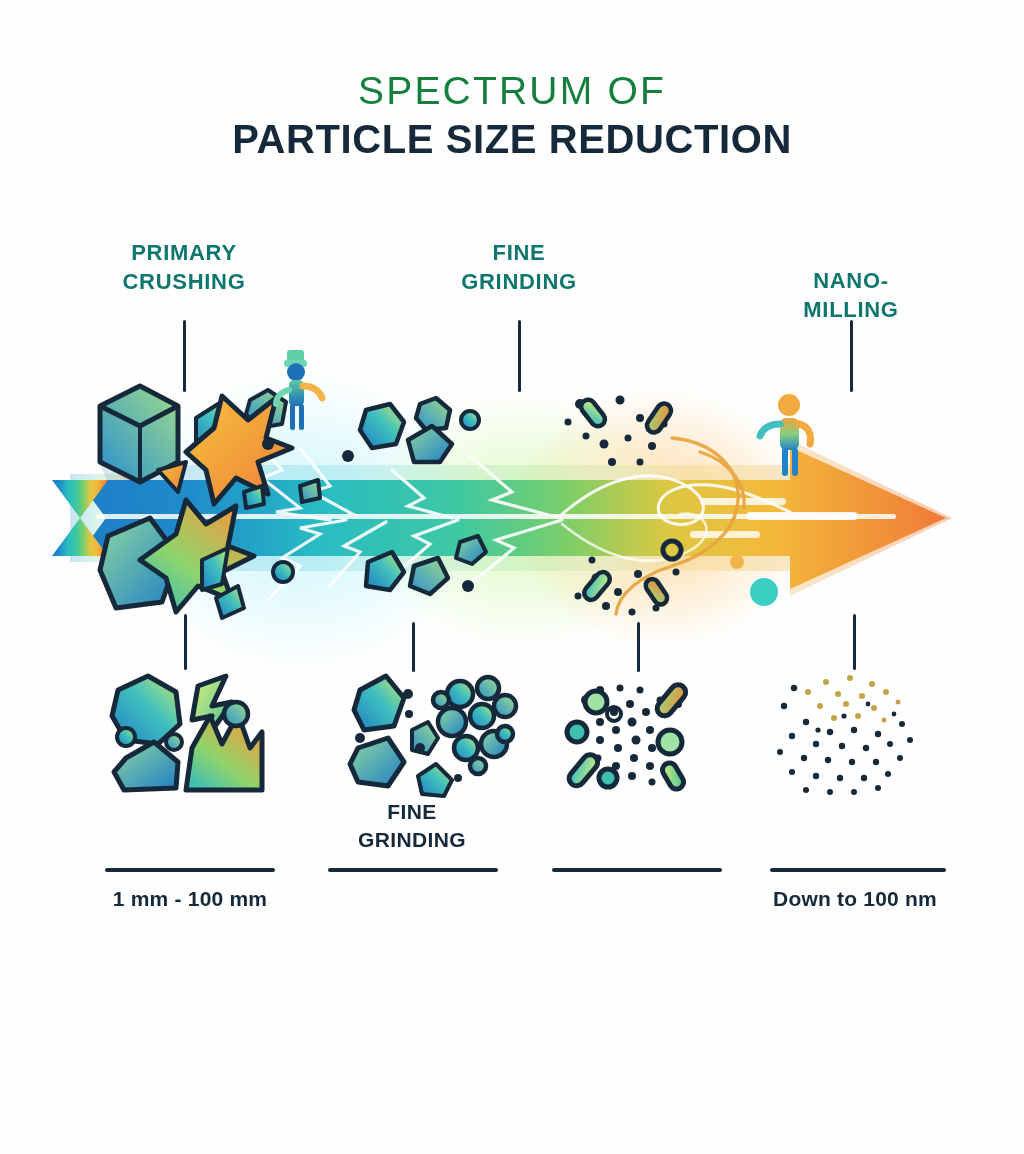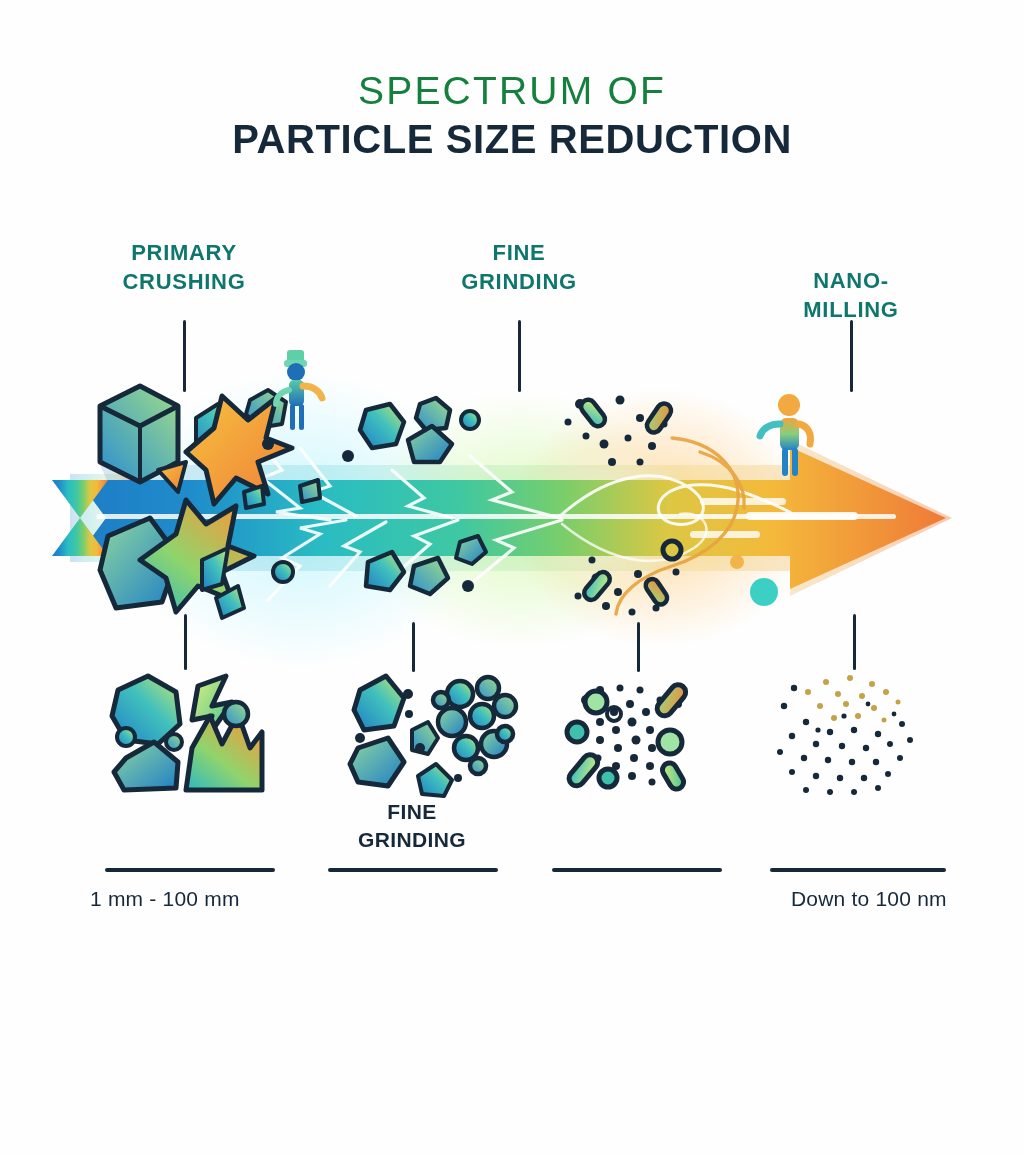--- a/index.html
+++ b/index.html
@@ -72,22 +72,23 @@
 
   
   .rule {
     position: absolute;
     height: 4px;
     background: #16293a;
     border-radius: 2px;
   }
   .size-text {
     position: absolute;
+    text-align: center;
     font-size: 21px;
-    font-weight: 400;
+    font-weight: 700;
     color: #16293a;
     letter-spacing: 0.2px;
     white-space: nowrap;
   }
 
   
   #art { position: absolute; top: 0; left: 0; }
 </style>
 </head>
 <body>
@@ -470,15 +471,15 @@
 
   <div class="bottom-label" style="left:312px; top:798px; width:200px;">FINE
 GRINDING</div>
 
   <div class="rule" style="left:105px; top:868px; width:170px;"></div>
   <div class="rule" style="left:328px; top:868px; width:170px;"></div>
   <div class="rule" style="left:552px; top:868px; width:170px;"></div>
   <div class="rule" style="left:770px; top:868px; width:176px;"></div>
 
   <div class="size-text" style="left:90px; top:887px; width:200px;">1 mm - 100 mm</div>
-  <div class="size-text" style="left:791px; top:887px; width:200px;">Down to 100 nm</div>
+  <div class="size-text" style="left:755px; top:887px; width:200px;">Down to 100 nm</div>
 
 </div>
 
 </body></html>

